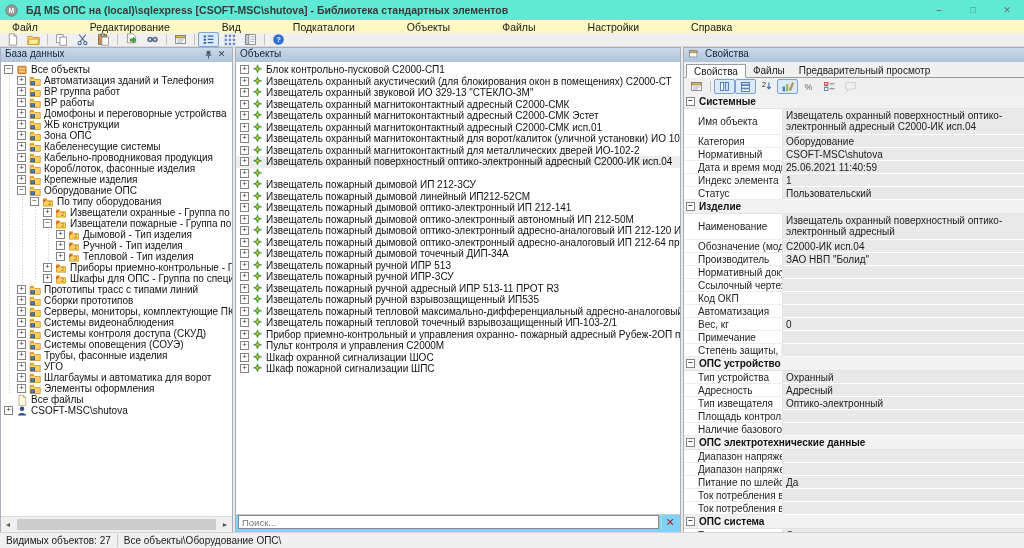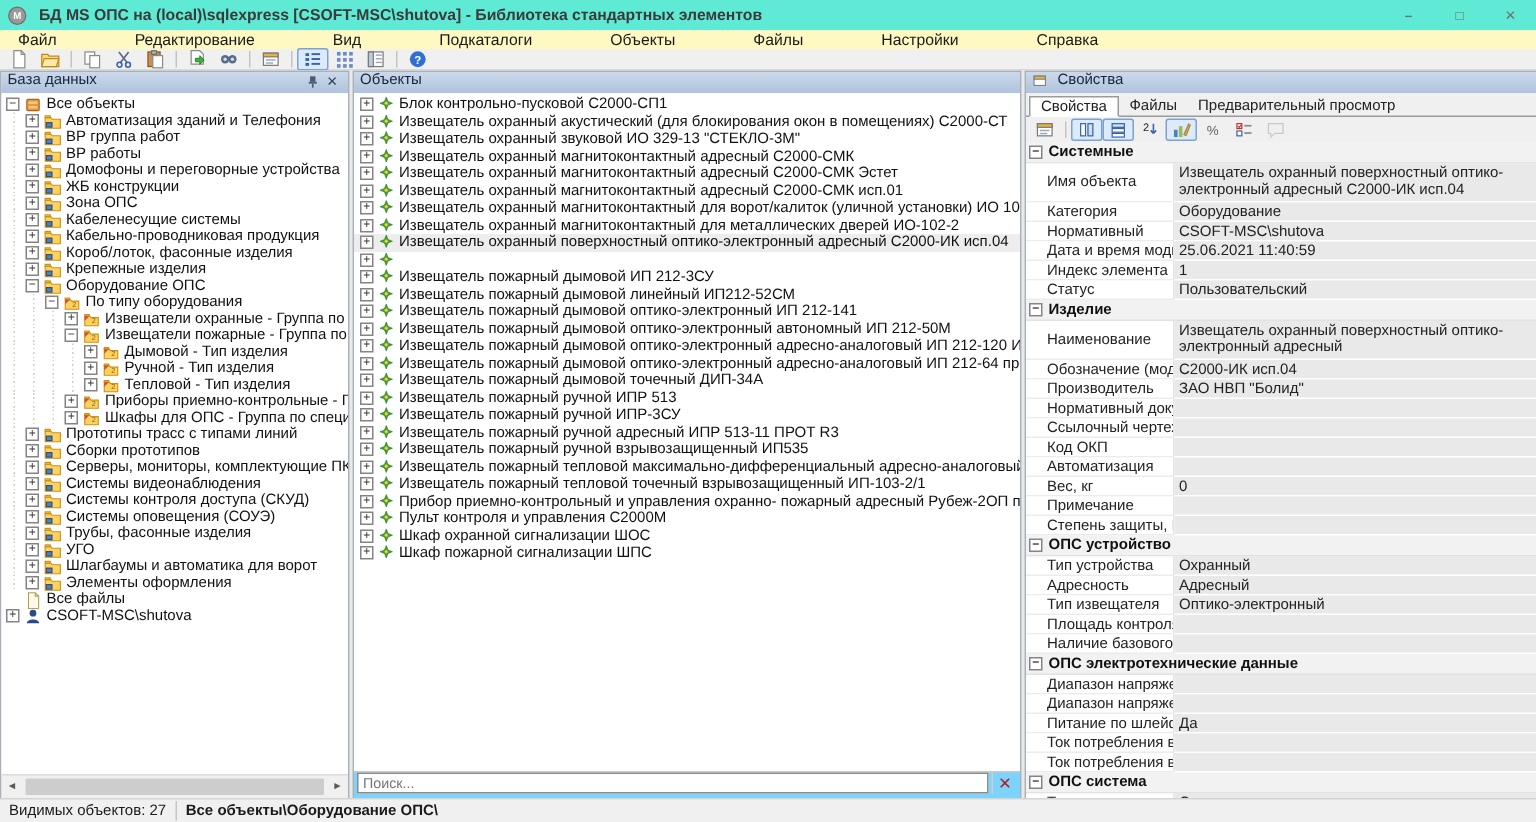--- a/index.html
+++ b/index.html
@@ -1137,16 +1137,16 @@
         <span class="sarrow">▲</span>
         <span class="vthumb"></span>
         <span class="sarrow varrowdown">▼</span>
       </div>
     </div>
 
   </div>
 
   <div class="statusbar">
     <span class="scell">Видимых объектов: 27</span>
-    <span class="scell" style="border-right:none;font-weight:bold;">Все объекты\Оборудование ОПС\</span>
+    <span class="scell" style="border-right:none;">Все объекты\Оборудование ОПС\</span>
   </div>
 
 </div>
 
 </body></html>

